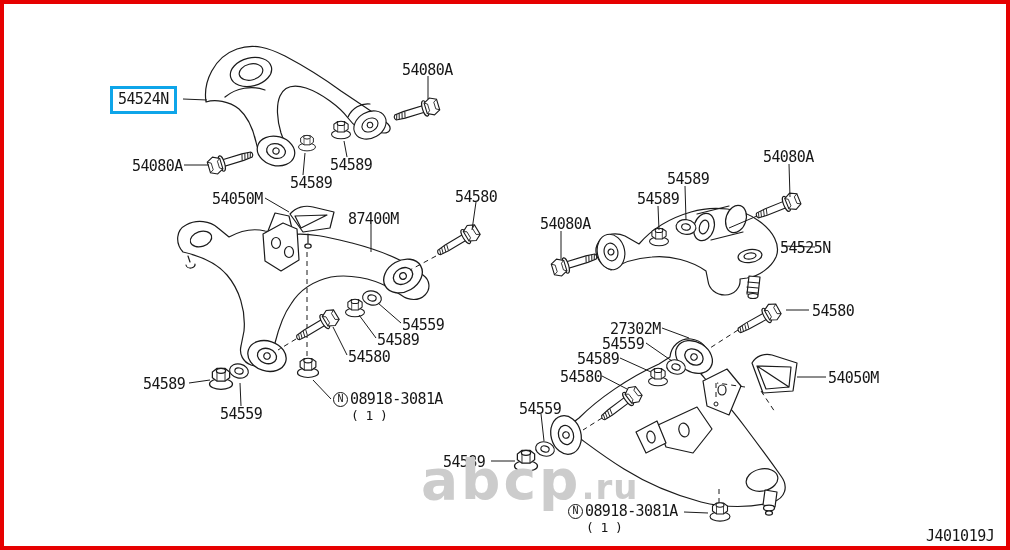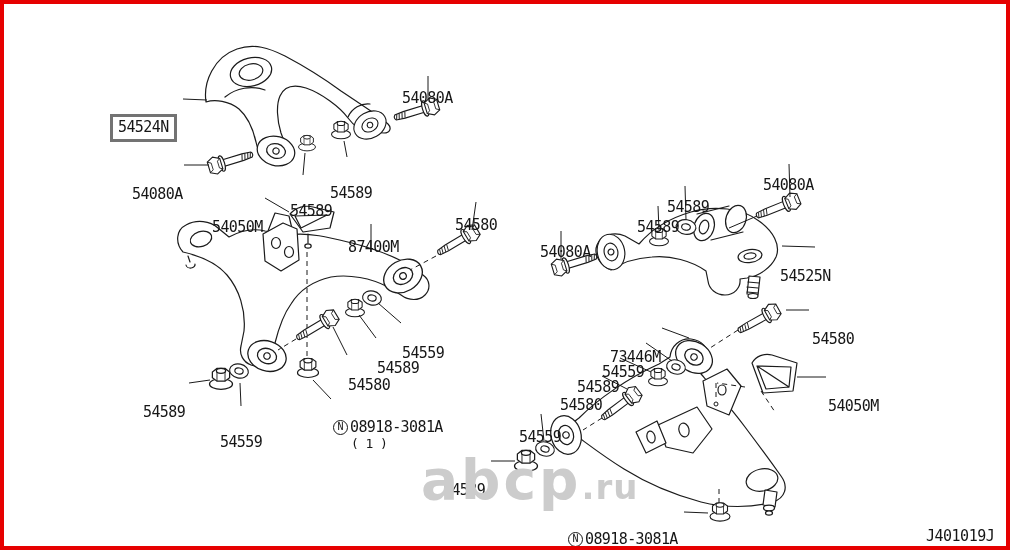--- a/index.html
+++ b/index.html
@@ -1,21 +1,21 @@
 <!DOCTYPE html>
 <html><head>
 <meta charset="utf-8">
 <style>
   html,body{margin:0;padding:0;background:#ffffff;}
   .stage{position:relative;width:1010px;height:550px;background:#fff;overflow:hidden;
          font-family:"DejaVu Sans Mono", monospace;color:#161616;}
   .art{position:absolute;left:0;top:0;}
   .frame{position:absolute;inset:0;border:4px solid #e60000;box-sizing:border-box;pointer-events:none;}
-  .callout{position:absolute;font-size:15px;line-height:1;letter-spacing:-0.6px;white-space:nowrap;margin-top:28px;}
-  .highlight-box{border:3px solid #737373;padding:3px 5px 4px 5px;background:#fff;}
+  .callout{position:absolute;font-size:15px;line-height:1;letter-spacing:-0.6px;white-space:nowrap;}
+  .highlight-box{border:3px solid #0ea5e9;padding:3px 5px 4px 5px;background:#fff;}
   .hw .hw-line{display:flex;align-items:center;}
   .ncircle{display:inline-block;width:15px;height:15px;border:1.4px solid #161616;border-radius:50%;
            font-size:10px;line-height:12.5px;text-align:center;box-sizing:border-box;margin-right:2px;
            letter-spacing:0;}
   .qty{margin-left:18px;margin-top:2px;font-size:13px;}
   .watermark{position:absolute;left:421px;top:453px;color:#cccccc;
              font-family:"DejaVu Sans", sans-serif;font-weight:bold;line-height:1;user-select:none;}
   .wm-main{font-size:55px;letter-spacing:3px;}
   .wm-suffix{font-size:34px;letter-spacing:1px;}
   .code{position:absolute;left:926px;top:527px;font-size:15px;letter-spacing:-0.5px;}
@@ -223,21 +223,21 @@
     <div class="qty">( 1 )</div>
   </div>
 
   <div class="callout" style="left:763px;top:150px">54080A</div>
   <div class="callout" style="left:667px;top:172px">54589</div>
   <div class="callout" style="left:637px;top:192px">54589</div>
   <div class="callout" style="left:540px;top:217px">54080A</div>
   <div class="callout" style="left:780px;top:241px">54525N</div>
 
   <div class="callout" style="left:812px;top:304px">54580</div>
-  <div class="callout" style="left:610px;top:322px">73446M</div>
+  <div class="callout" style="left:610px;top:322px">27302M</div>
   <div class="callout" style="left:602px;top:337px">54559</div>
   <div class="callout" style="left:577px;top:352px">54589</div>
   <div class="callout" style="left:560px;top:370px">54580</div>
   <div class="callout" style="left:519px;top:402px">54559</div>
   <div class="callout" style="left:443px;top:455px">54589</div>
   <div class="callout" style="left:828px;top:371px">54050M</div>
 
   <div class="callout hw" style="left:568px;top:504px">
     <div class="hw-line">
       <span class="ncircle">N</span>

